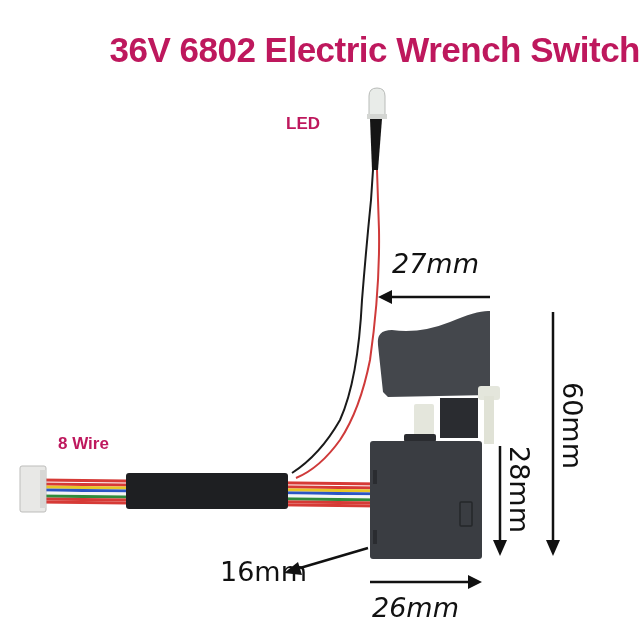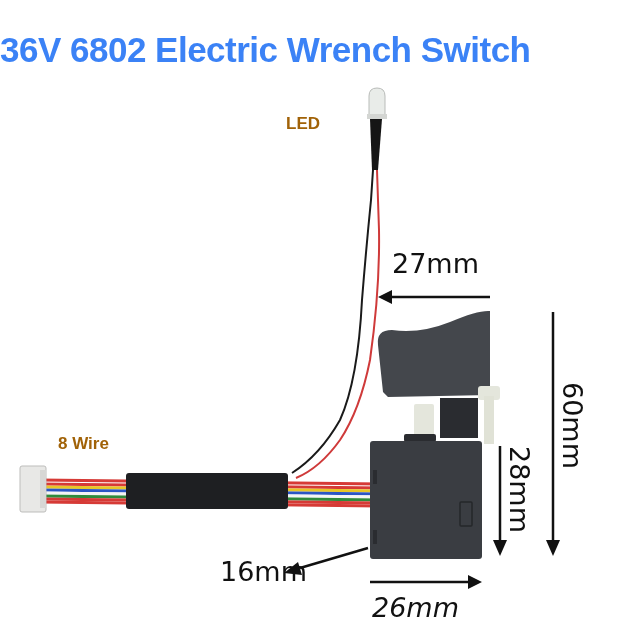--- a/index.html
+++ b/index.html
@@ -1,25 +1,25 @@
 <!DOCTYPE html>
 <html><head>
   <meta charset="utf-8">
   <style>
     * { margin: 0; padding: 0; box-sizing: border-box; }
     html, body { width: 640px; height: 640px; background: #ffffff; overflow: hidden; }
     body { position: relative; font-family: "Liberation Sans", sans-serif; }
     .title {
-      position: absolute; left: 0; top: 30px; width: 640px; text-align: left;
+      position: absolute; left: 0; top: 30px; width: 640px; text-align: right;
       font-family: "Liberation Sans", sans-serif; font-weight: bold;
-      font-size: 35px; color: #3b82f6; letter-spacing: -0.5px;
+      font-size: 35px; color: #be185d; letter-spacing: -0.5px;
     }
     .label-red {
       position: absolute; font-family: "Liberation Sans", sans-serif;
-      color: #a16207; font-size: 17px; font-weight: bold;
+      color: #be185d; font-size: 17px; font-weight: bold;
     }
     .dim {
       position: absolute; font-family: "DejaVu Sans", sans-serif;
       color: #111; font-size: 27px;
     }
     .dim.vertical { transform-origin: left top; transform: rotate(90deg); }
     svg.art { position: absolute; left: 0; top: 0; }
   </style>
 </head>
 <body>
@@ -91,17 +91,17 @@
     <polygon points="284,573 298,562 302,575" stroke="none"></polygon>
 
     <line x1="370" y1="582" x2="470" y2="582"></line>
     <polygon points="482,582 468,575 468,589" stroke="none"></polygon>
   </g>
 </svg>
 
 <div class="label-red" style="left:286px; top:114px;">LED</div>
 <div class="label-red" style="left:58px; top:434px;">8 Wire</div>
 
-<div class="dim" style="left:392px; top:248px;">27mm</div>
+<div class="dim" style="left:392px; top:248px;font-style:italic;">27mm</div>
 <div class="dim vertical" style="left:588px; top:382px;">60mm</div>
 <div class="dim vertical" style="left:535px; top:446px;">28mm</div>
 <div class="dim" style="left:220px; top:556px;">16mm</div>
 <div class="dim" style="left:372px; top:592px;font-style:italic;">26mm</div>
 
 </body></html>

